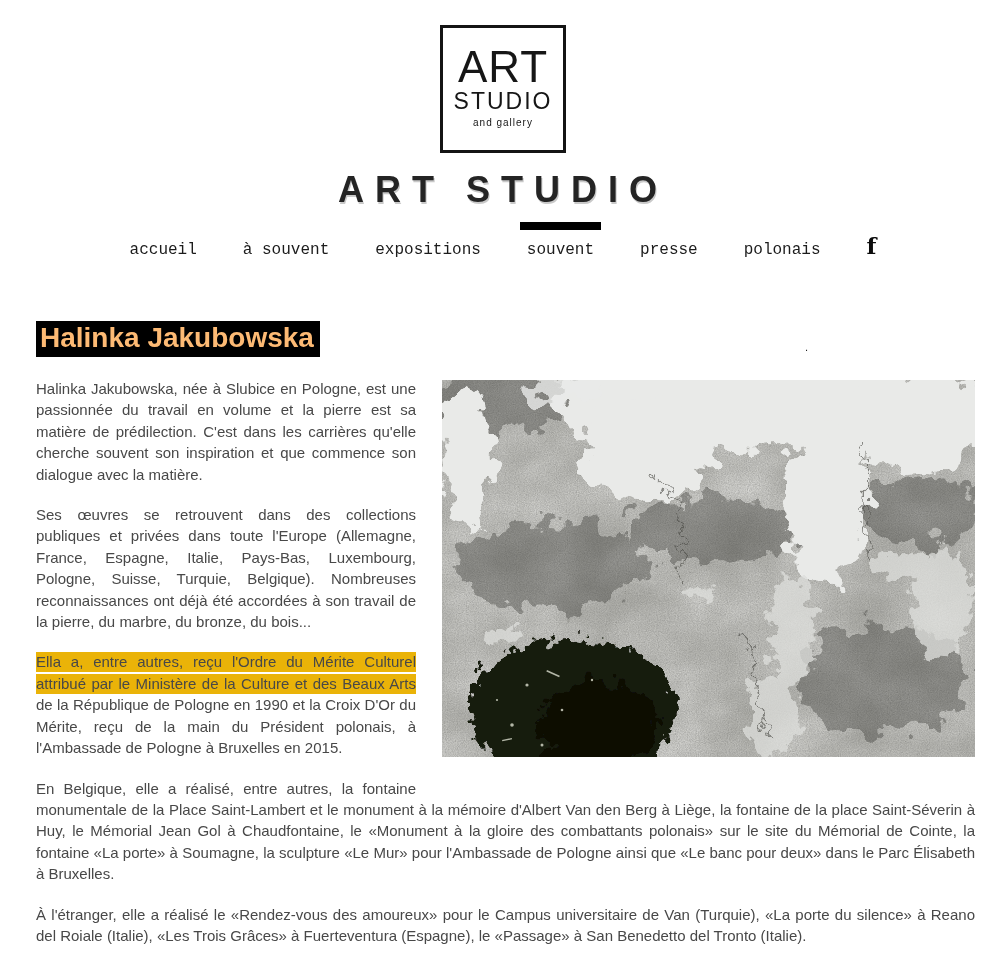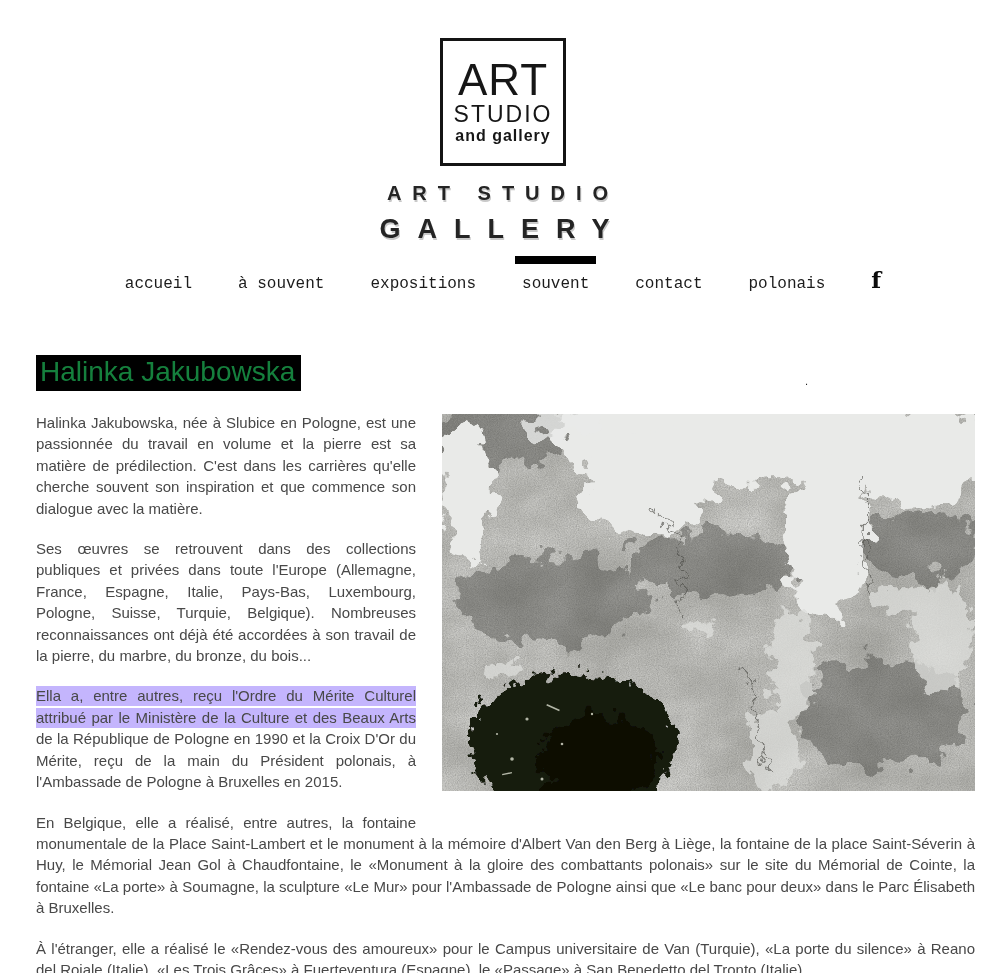--- a/index.html
+++ b/index.html
@@ -3,93 +3,92 @@
 <meta charset="utf-8">
 <style>
   * { margin:0; padding:0; box-sizing:border-box; }
   html,body { background:#fff; }
   body {
     width:1006px; height:973px; margin:0 auto; position:relative;
     font-family:"Liberation Sans", sans-serif; color:#474747; overflow:hidden;
   }
 
   
-  .header { padding-top:38px; text-align:center; }
+  .header { padding-top:25px; text-align:center; }
 
   .logo-box {
     width:126px; height:128px; border:3px solid #141414; margin:0 auto;
     display:flex; flex-direction:column; align-items:center; justify-content:center;
     color:#161616; background:#fff;
   }
   .logo-art   { font-size:44px; line-height:40px; font-weight:400; letter-spacing:1px; font-family:"Liberation Sans", sans-serif; }
   .logo-studio{ font-size:23px; line-height:24px; font-weight:400; letter-spacing:2px; margin-top:2px; }
-  .logo-sub   { font-size:16px; line-height:16px; font-weight:700; letter-spacing:1px; margin-top:2px; }
+  .logo-sub   { font-size:10px; line-height:16px; font-weight:400; letter-spacing:1px; margin-top:2px; }
 
   .site-title { margin-top:16px; color:#242424; font-weight:700; }
-  .site-title .line1 { font-size:20px; letter-spacing:11px; text-shadow:1px 2px 0 #c9c9c9; }
+  .site-title .line1 { font-size:36px; letter-spacing:11px; text-shadow:1px 2px 0 #c9c9c9; }
   .site-title .line2 { font-size:27px; letter-spacing:17px; margin-top:9px; text-shadow:1px 2px 0 #c9c9c9; }
 
   .nav {
     margin-top:30px; display:flex; justify-content:center; align-items:center;
     gap:46px; font-family:"Liberation Mono","DejaVu Sans Mono",monospace;
     font-size:16px; color:#1c1c1c;
   }
   .nav-item { position:relative; cursor:pointer; line-height:18px; }
   .active-bar {
     position:absolute; left:-7px; right:-7px; top:-19px; height:8px; background:#000;
   }
   .fb { font-size:23px; font-weight:700; color:#0b0b0b; line-height:16px;
         font-family:"DejaVu Serif", serif; transform:translateY(-4px); cursor:pointer; }
 
   
   .content { margin:62px 31px 0 36px; position:relative; }
 
   .page-title {
-    display:inline-block; background:#000; color:#15803d;
-    font-size:28px; font-weight:400; line-height:34px; padding:0 6px 2px 4px;
+    display:inline-block; background:#000; color:#fdba74;
+    font-size:28px; font-weight:700; line-height:34px; padding:0 6px 2px 4px;
     letter-spacing:0px;
   }
 
   .stray-dot { position:absolute; left:769px; top:20px; font-size:11px; color:#222; }
 
   .article { margin-top:21px; font-size:15px; line-height:21.4px; color:#484848; }
   .article p { text-align:justify; margin-bottom:19px; }
   .article p:last-child { margin-bottom:0; }
-  .hl { background:#c4b5fd; padding:1px 0 2px 0; }
+  .hl { background:#eab308; padding:1px 0 2px 0; }
 
   .photo {
     float:right; width:533px; height:377px; margin:2px 0 25px 26px;
     display:block; background:#8b8b89;
   }
 </style>
 </head>
 <body>
 
 <header class="header">
 
   <div class="logo-box">
     <div class="logo-art">ART</div>
     <div class="logo-studio">STUDIO</div>
     <div class="logo-sub">and gallery</div>
   </div>
 
   <div class="site-title">
     <div class="line1">ART STUDIO</div>
-    <div class="line2">GALLERY</div>
   </div>
 
   <nav class="nav">
     <span class="nav-item">accueil</span>
     <span class="nav-item">à souvent</span>
     <span class="nav-item">expositions</span>
     <span class="nav-item">
       <span class="active-bar"></span>
       <span>souvent</span>
     </span>
-    <span class="nav-item">contact</span>
+    <span class="nav-item">presse</span>
     <span class="nav-item">polonais</span>
     <span class="fb">f</span>
   </nav>
 </header>
 
 <main class="content">
 
   <h1 class="page-title">Halinka Jakubowska</h1>
   <span class="stray-dot">.</span>
 

